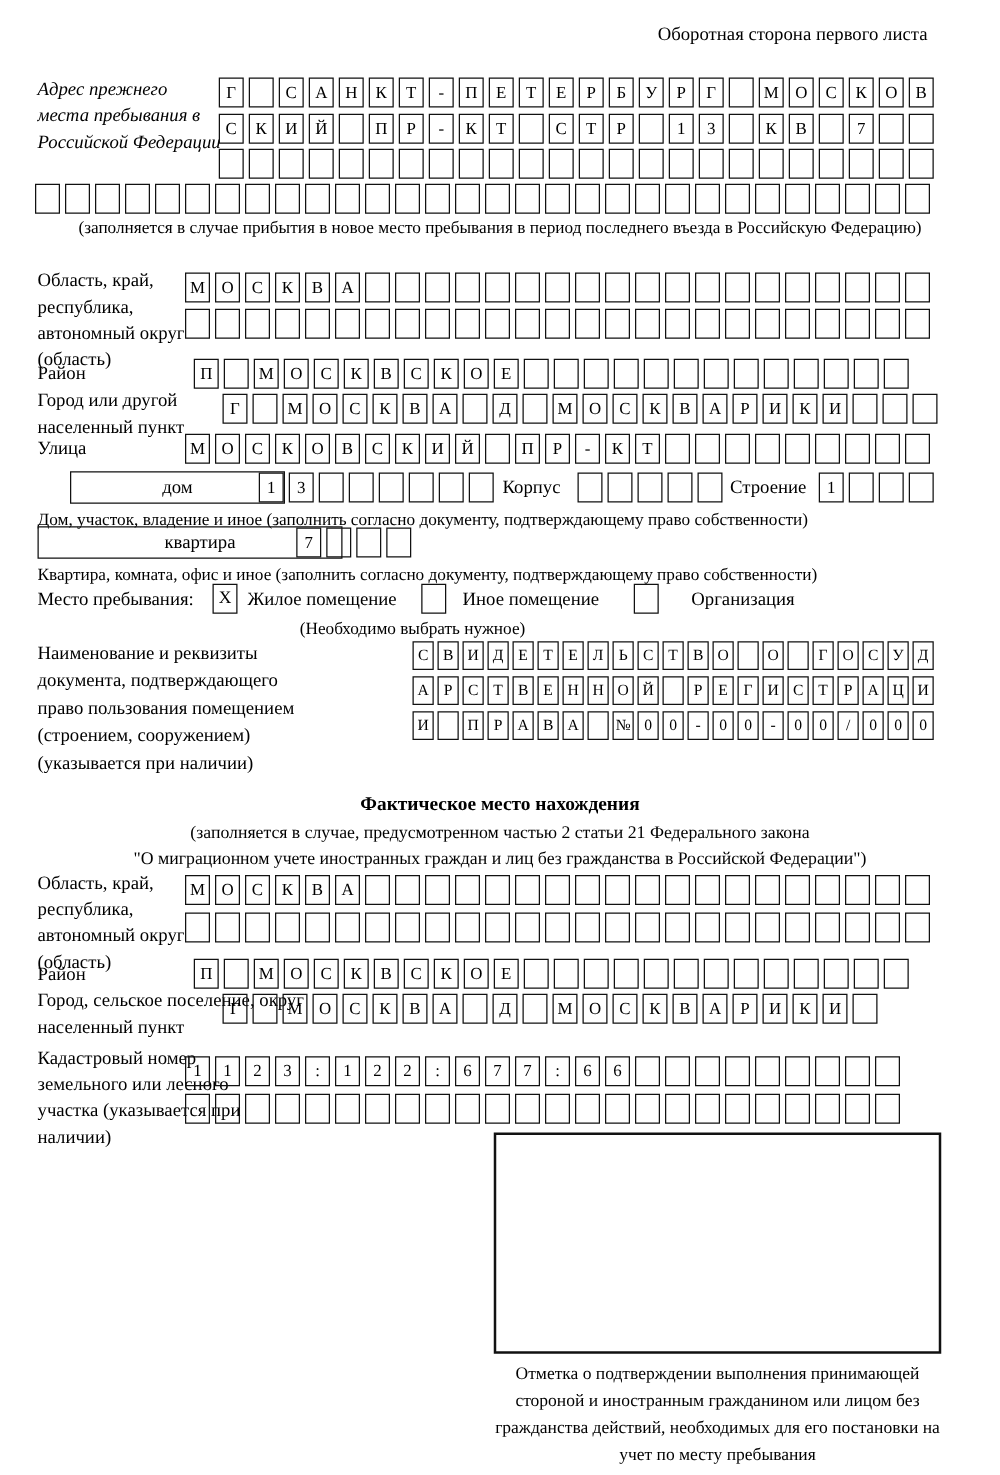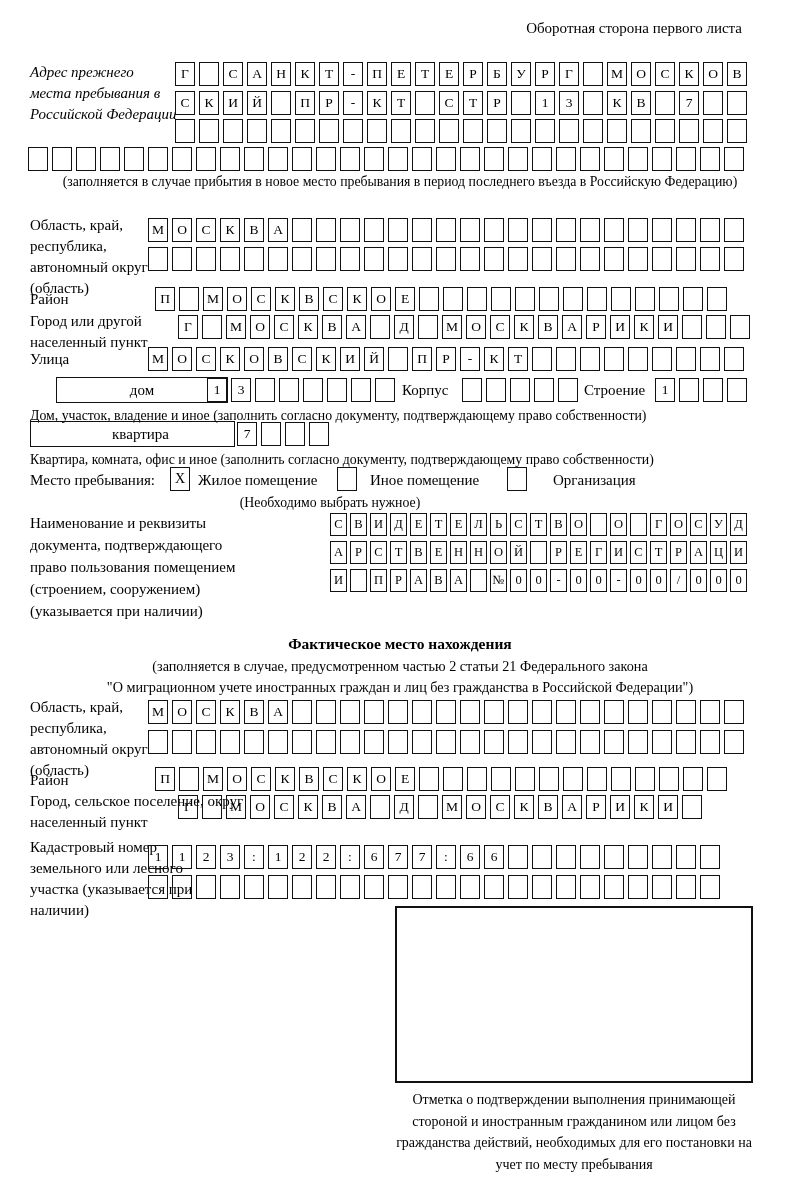--- a/index.html
+++ b/index.html
@@ -315,21 +315,21 @@
     </div>
   <div class="abs lbl" style="left:584px;top:380px;">Строение</div>
   <div class="cellrow" style="left:655px;top:378px;">
       <span class="cell">1</span>
       <span class="cell"></span>
       <span class="cell"></span>
       <span class="cell"></span>
     </div>
   <div class="abs note" style="left:30px;top:407px;">Дом, участок, владение и иное (заполнить согласно документу, подтверждающему право собственности)</div>
 
-  <div class="widebox" style="left:30px;top:421px;width:205px;padding-left:16px;">
+  <div class="widebox" style="left:30px;top:421px;width:244px;padding-left:16px;">
       <span>квартира</span>
     </div>
   <div class="cellrow" style="left:237px;top:422px;">
       <span class="cell">7</span>
       <span class="cell"></span>
       <span class="cell"></span>
       <span class="cell"></span>
     </div>
   <div class="abs note" style="left:30px;top:451px;">Квартира, комната, офис и иное (заполнить согласно документу, подтверждающему право собственности)</div>
 

